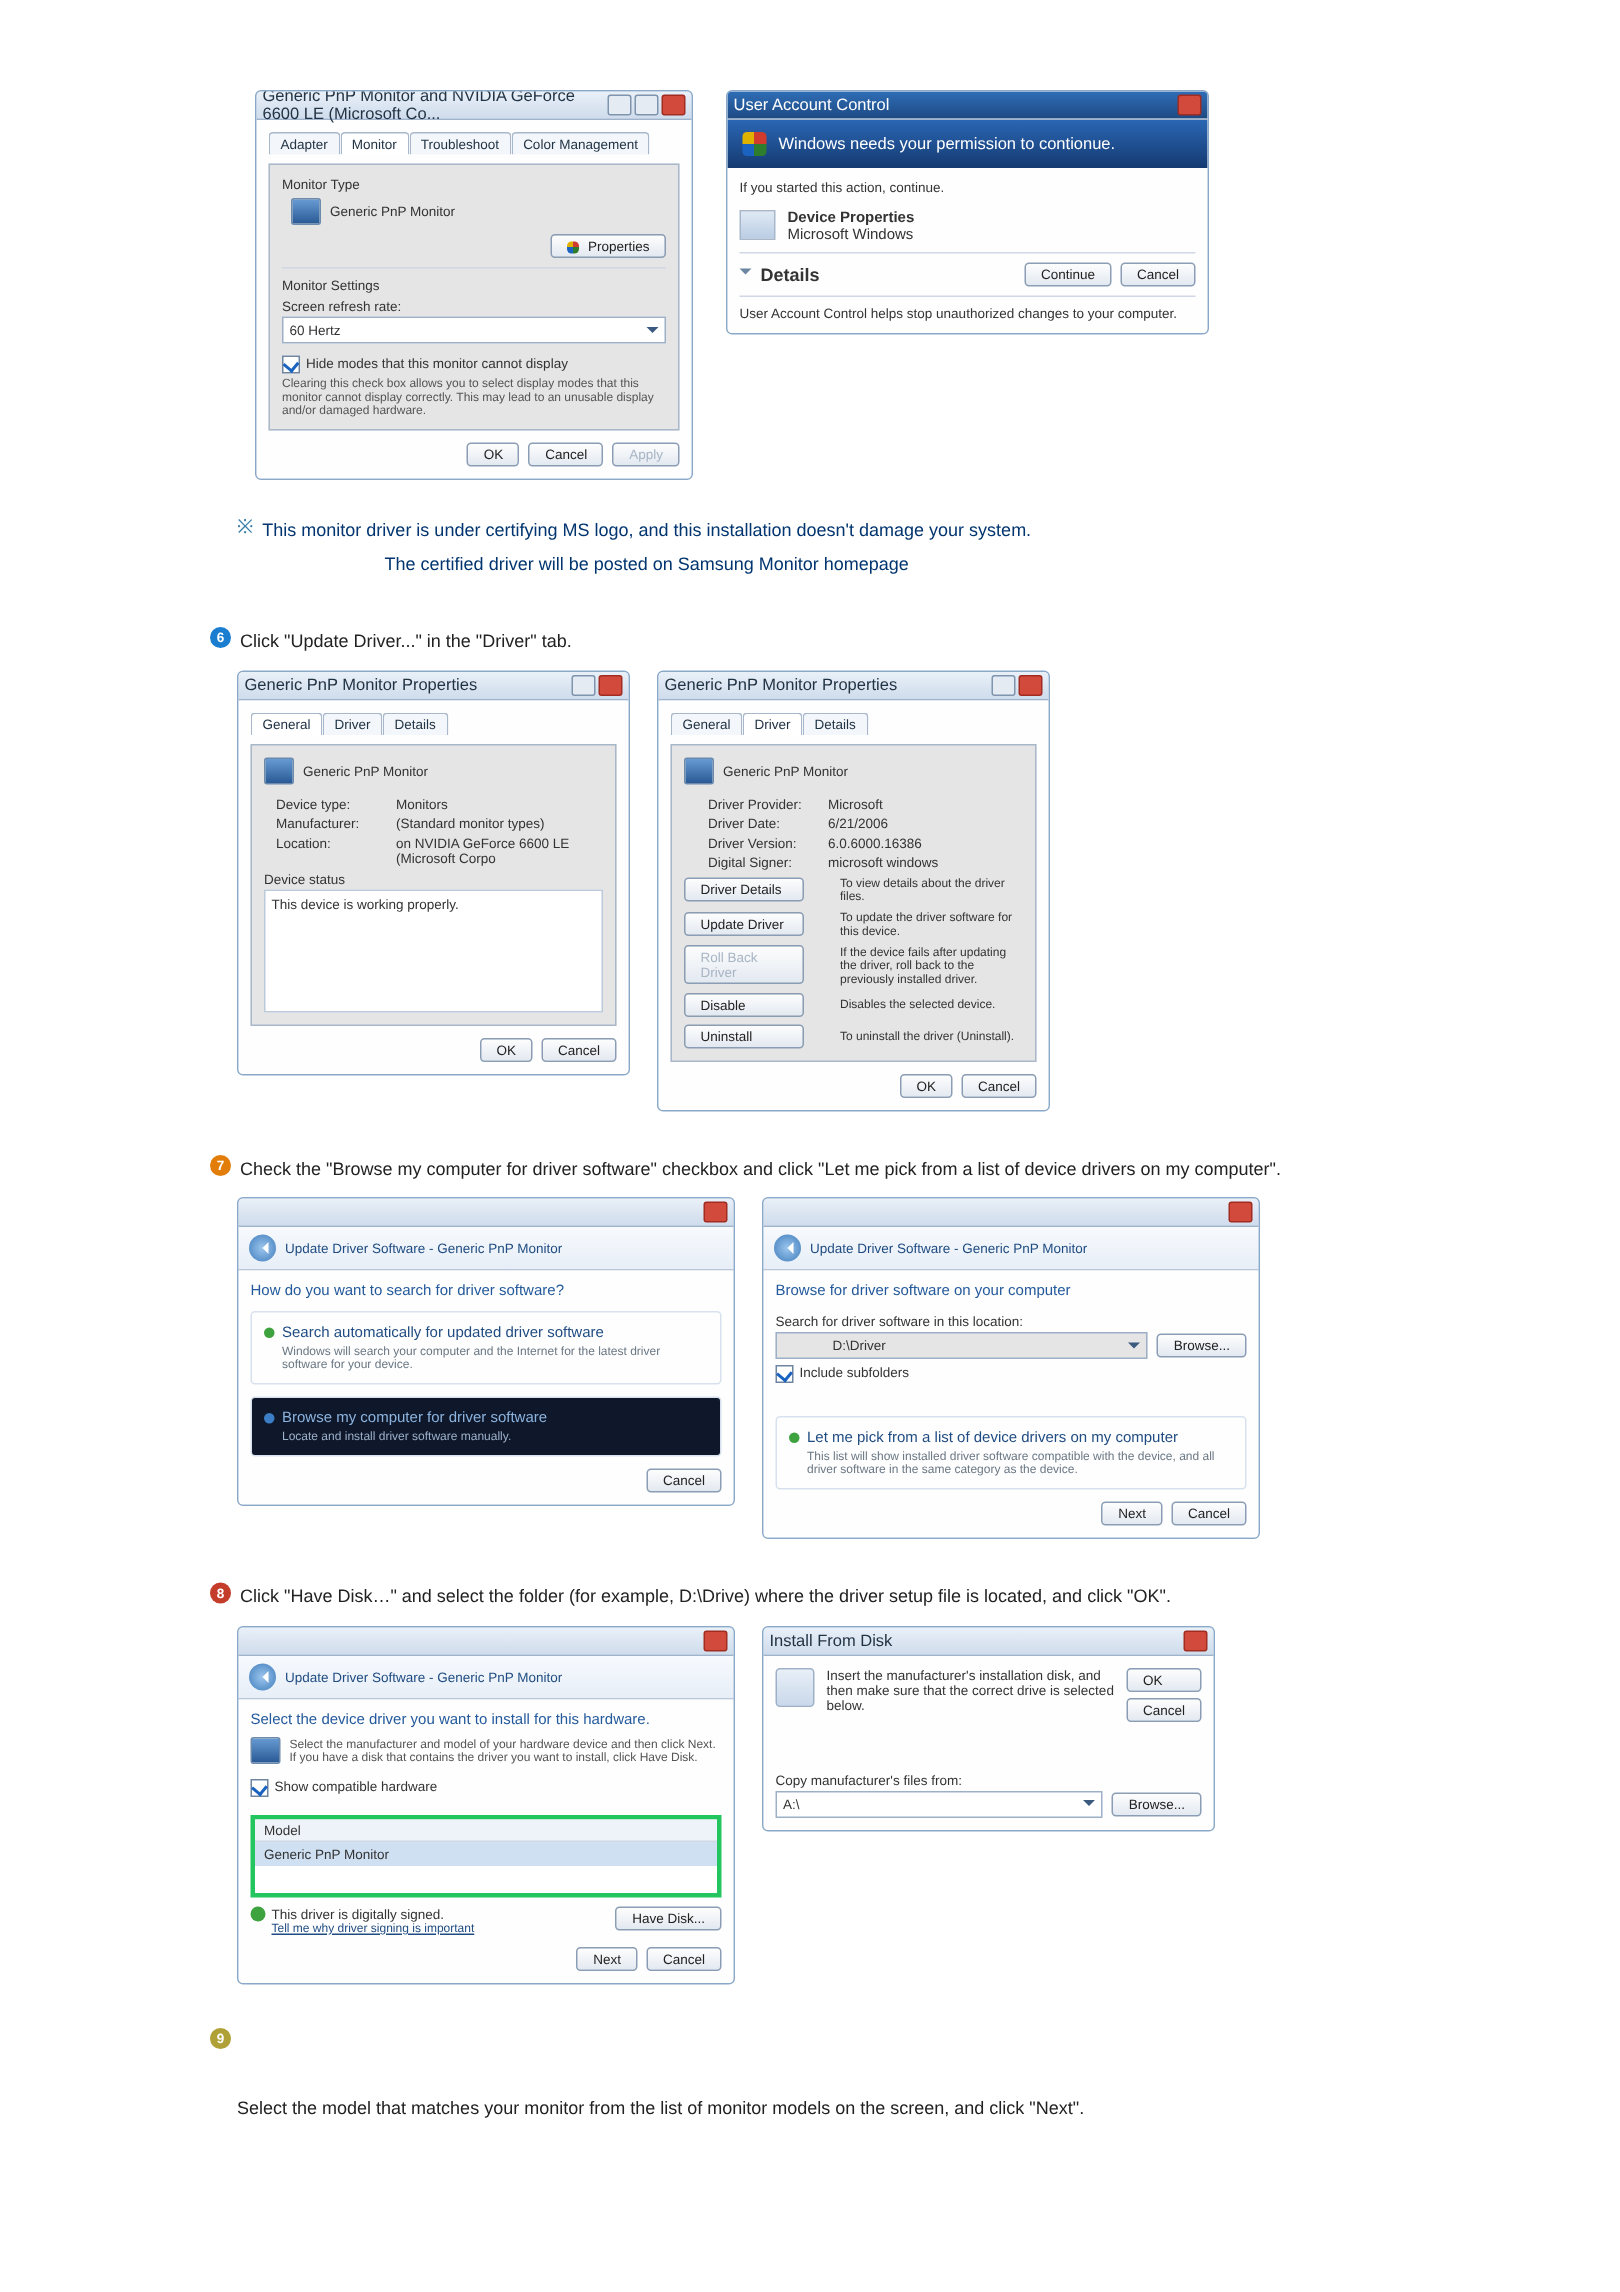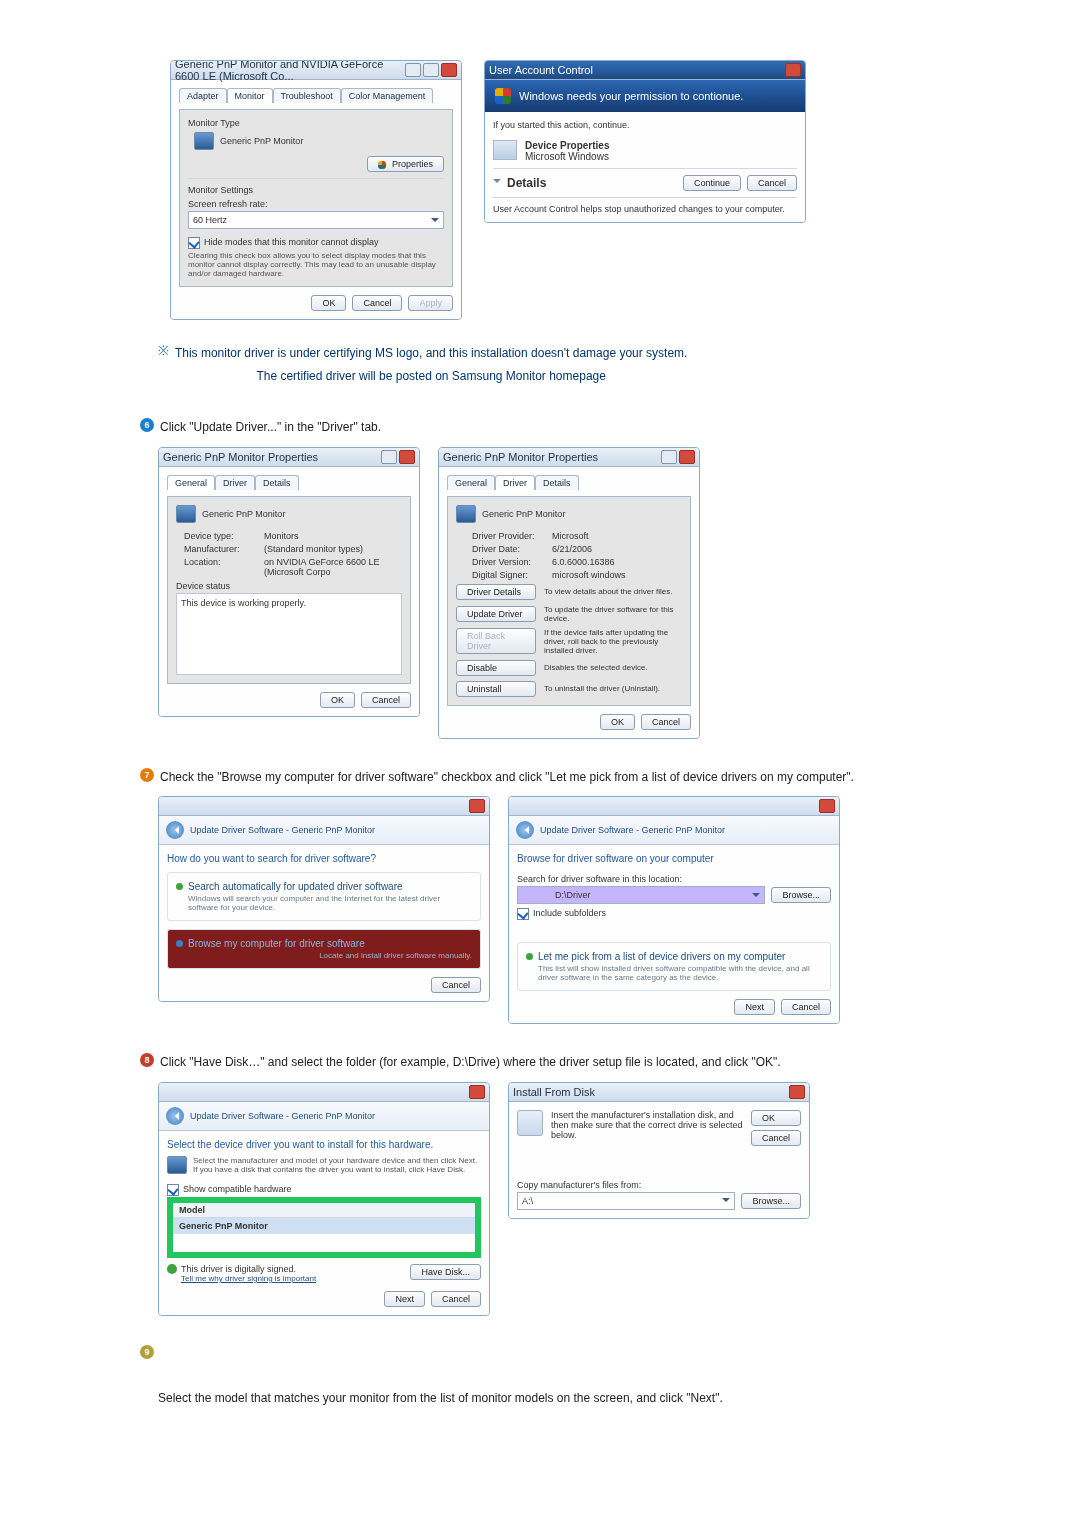--- a/index.html
+++ b/index.html
@@ -229,21 +229,21 @@
             <div class="kv" style="margin:8px 0 4px 16px;">
               <span class="kvlabel">Driver Provider:</span>
                 <span>Microsoft</span>
               <span class="kvlabel">Driver Date:</span>
                 <span>6/21/2006</span>
               <span class="kvlabel">Driver Version:</span>
                 <span>6.0.6000.16386</span>
               <span class="kvlabel">Digital Signer:</span>
                 <span>microsoft windows</span>
             </div>
-            <div style="display:grid;grid-template-columns:80px 1fr;gap:5px 8px;font-size:8px;align-items:center;">
+            <div style="display:grid;grid-template-columns:80px 1fr;gap:5px 24px;font-size:8px;align-items:center;">
               <span class="btn">Driver Details</span>
                 <span>To view details about the driver files.</span>
               <span class="btn">Update Driver</span>
                 <span>To update the driver software for this device.</span>
               <span class="btn pale">Roll Back Driver</span>
                 <span>If the device fails after updating the driver, roll back to the previously installed driver.</span>
               <span class="btn">Disable</span>
                 <span>Disables the selected device.</span>
               <span class="btn">Uninstall</span>
                 <span>To uninstall the driver (Uninstall).</span>
@@ -277,21 +277,21 @@
           </div>
         <div class="body">
           <div class="bluewarn">How do you want to search for driver software?</div>
           <div class="opt">
             <div class="opt-title">
                 <span class="green-dot"></span>
                 <span>Search automatically for updated driver software</span>
               </div>
             <div class="opt-sub">Windows will search your computer and the Internet for the latest driver software for your device.</div>
           </div>
-          <div class="opt" style="background:#7f1d1d;text-align:right;">
+          <div class="opt" style="background:#0f172a;">
             <div class="opt-title" style="color:#8bb3de;">
                 <span class="blue-dot"></span>
                 <span>Browse my computer for driver software</span>
               </div>
             <div class="opt-sub" style="color:#9cb1ca;">Locate and install driver software manually.</div>
           </div>
           <div class="rbtns">
               <span class="btn">Cancel</span>
             </div>
         </div>
@@ -305,21 +305,21 @@
             </div>
           </div>
         <div class="wizard-head">
             <div class="back-arrow"></div>
             <span>Update Driver Software - Generic PnP Monitor</span>
           </div>
         <div class="body">
           <div class="bluewarn">Browse for driver software on your computer</div>
           <div class="small9" style="margin-top:10px;">Search for driver software in this location:</div>
           <div class="field" style="margin-top:2px;">
-            <div class="dropdown" style="flex:1;background:#c4b5fd;padding-left:37px;">
+            <div class="dropdown" style="flex:1;background:#e5e5e5;padding-left:37px;">
                 <span>D:\Driver</span>
                 <span class="dd-arrow"></span>
               </div>
             <span class="btn">Browse...</span>
           </div>
           <div class="check" style="margin-top:4px;">
               <div class="chk on"></div>
               <span>Include subfolders</span>
             </div>
           <div class="opt" style="margin-top:22px;">
@@ -358,21 +358,21 @@
         <div class="body">
           <div class="bluewarn">Select the device driver you want to install for this hardware.</div>
           <div style="display:flex;gap:6px;margin-top:6px;">
             <div class="mono-icon"></div>
             <div class="small8" style="color:#555;">Select the manufacturer and model of your hardware device and then click Next. If you have a disk that contains the driver you want to install, click Have Disk.</div>
           </div>
           <div class="check" style="margin-top:10px;">
               <div class="chk on"></div>
               <span>Show compatible hardware</span>
             </div>
-          <div style="border:6px solid #22c55e;background:#fff;margin-top:1px;font-weight:bold;">
+          <div style="border:3px solid #22c55e;background:#fff;margin-top:12px;">
             <div style="background:#eef3fa;border-bottom:1px solid #cfd8e4;padding:2px 6px;font-size:9px;">Model</div>
             <div style="padding:3px 6px;background:#cfe0f3;font-size:9px;">Generic PnP Monitor</div>
             <div style="height:18px;"></div>
           </div>
           <div style="display:flex;justify-content:space-between;align-items:flex-start;margin-top:6px;">
             <div>
               <div class="small9" style="display:flex;gap:4px;align-items:center;">
                   <span style="width:10px;height:10px;border-radius:50%;background:#3ea23e;"></span>
                   <span>This driver is digitally signed.</span>
                 </div>

